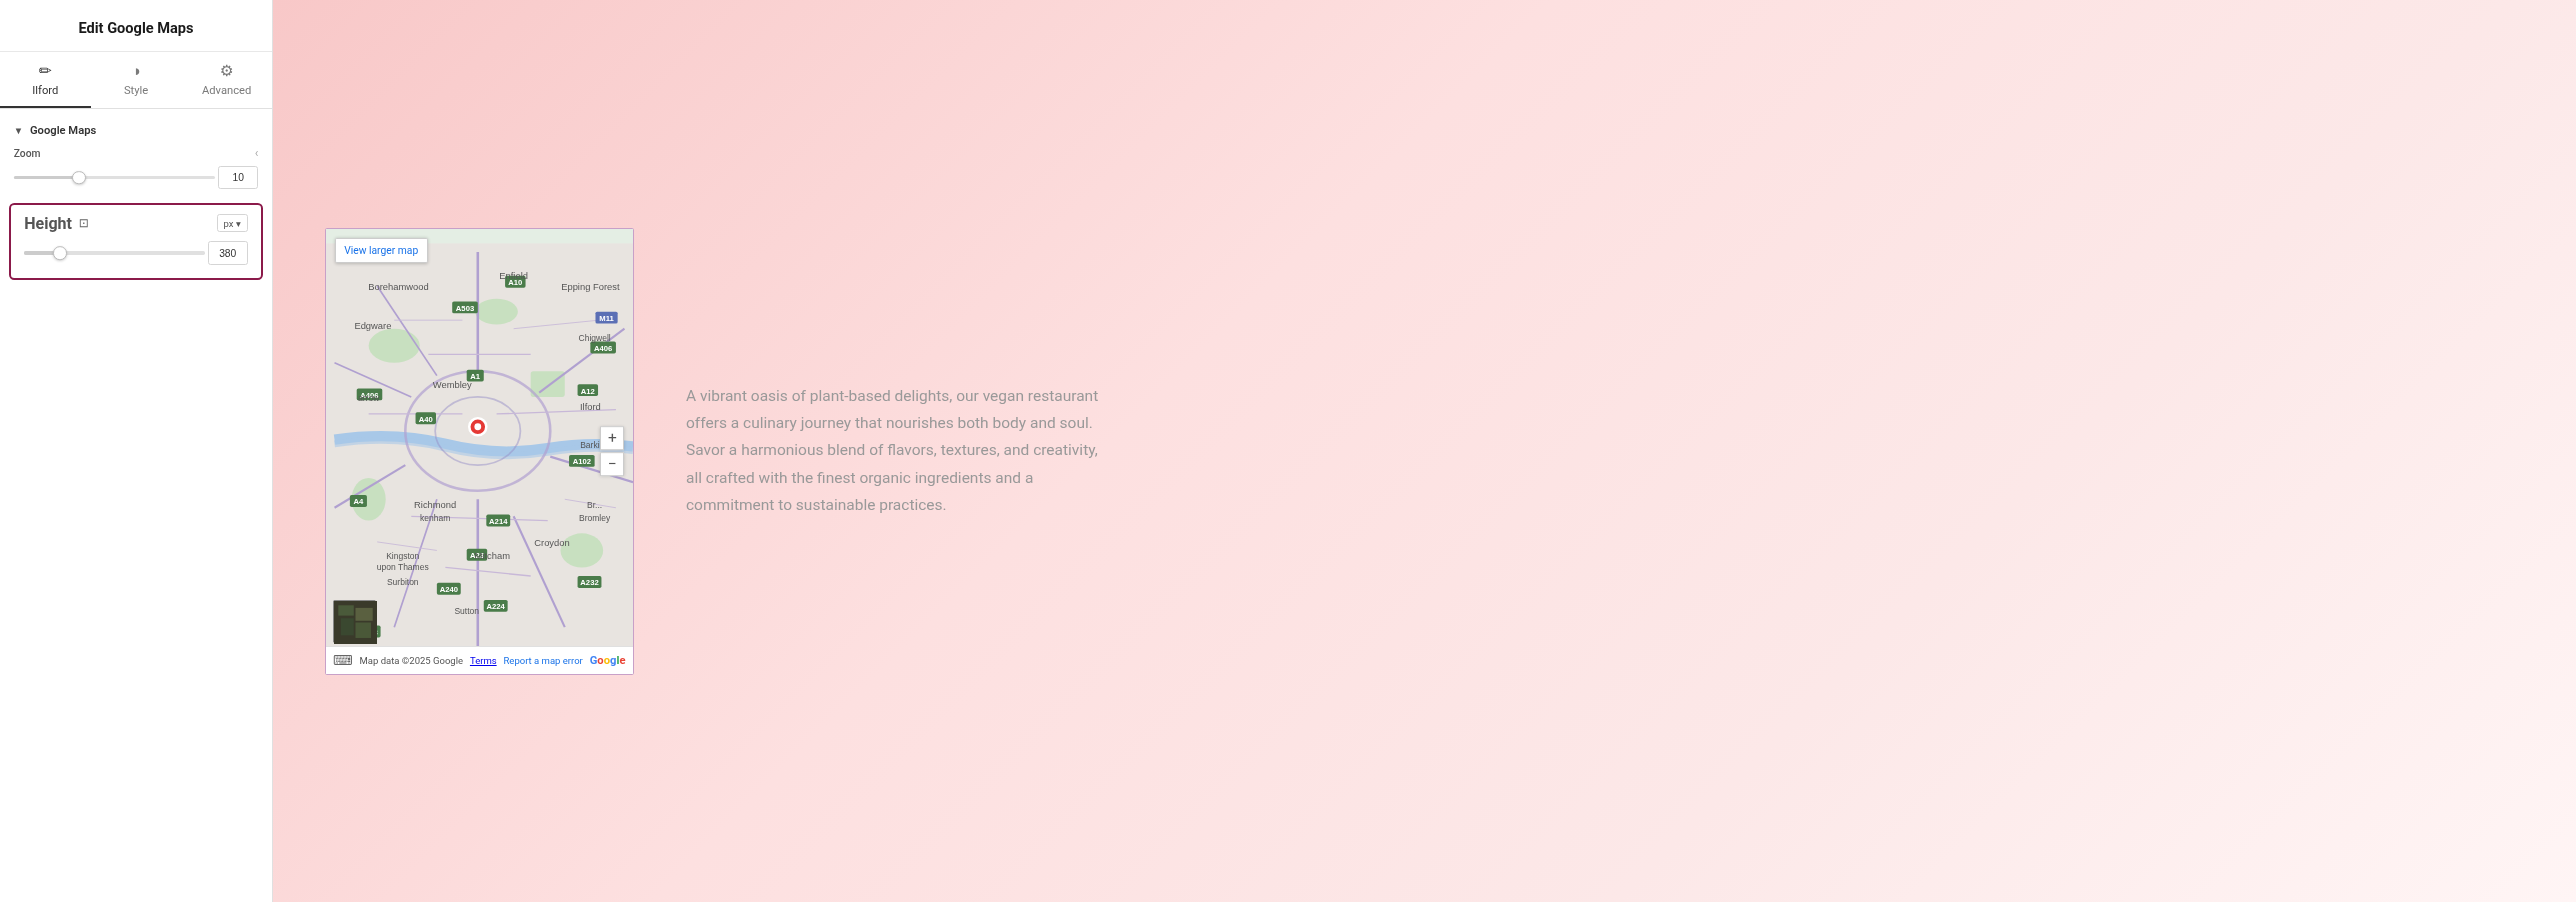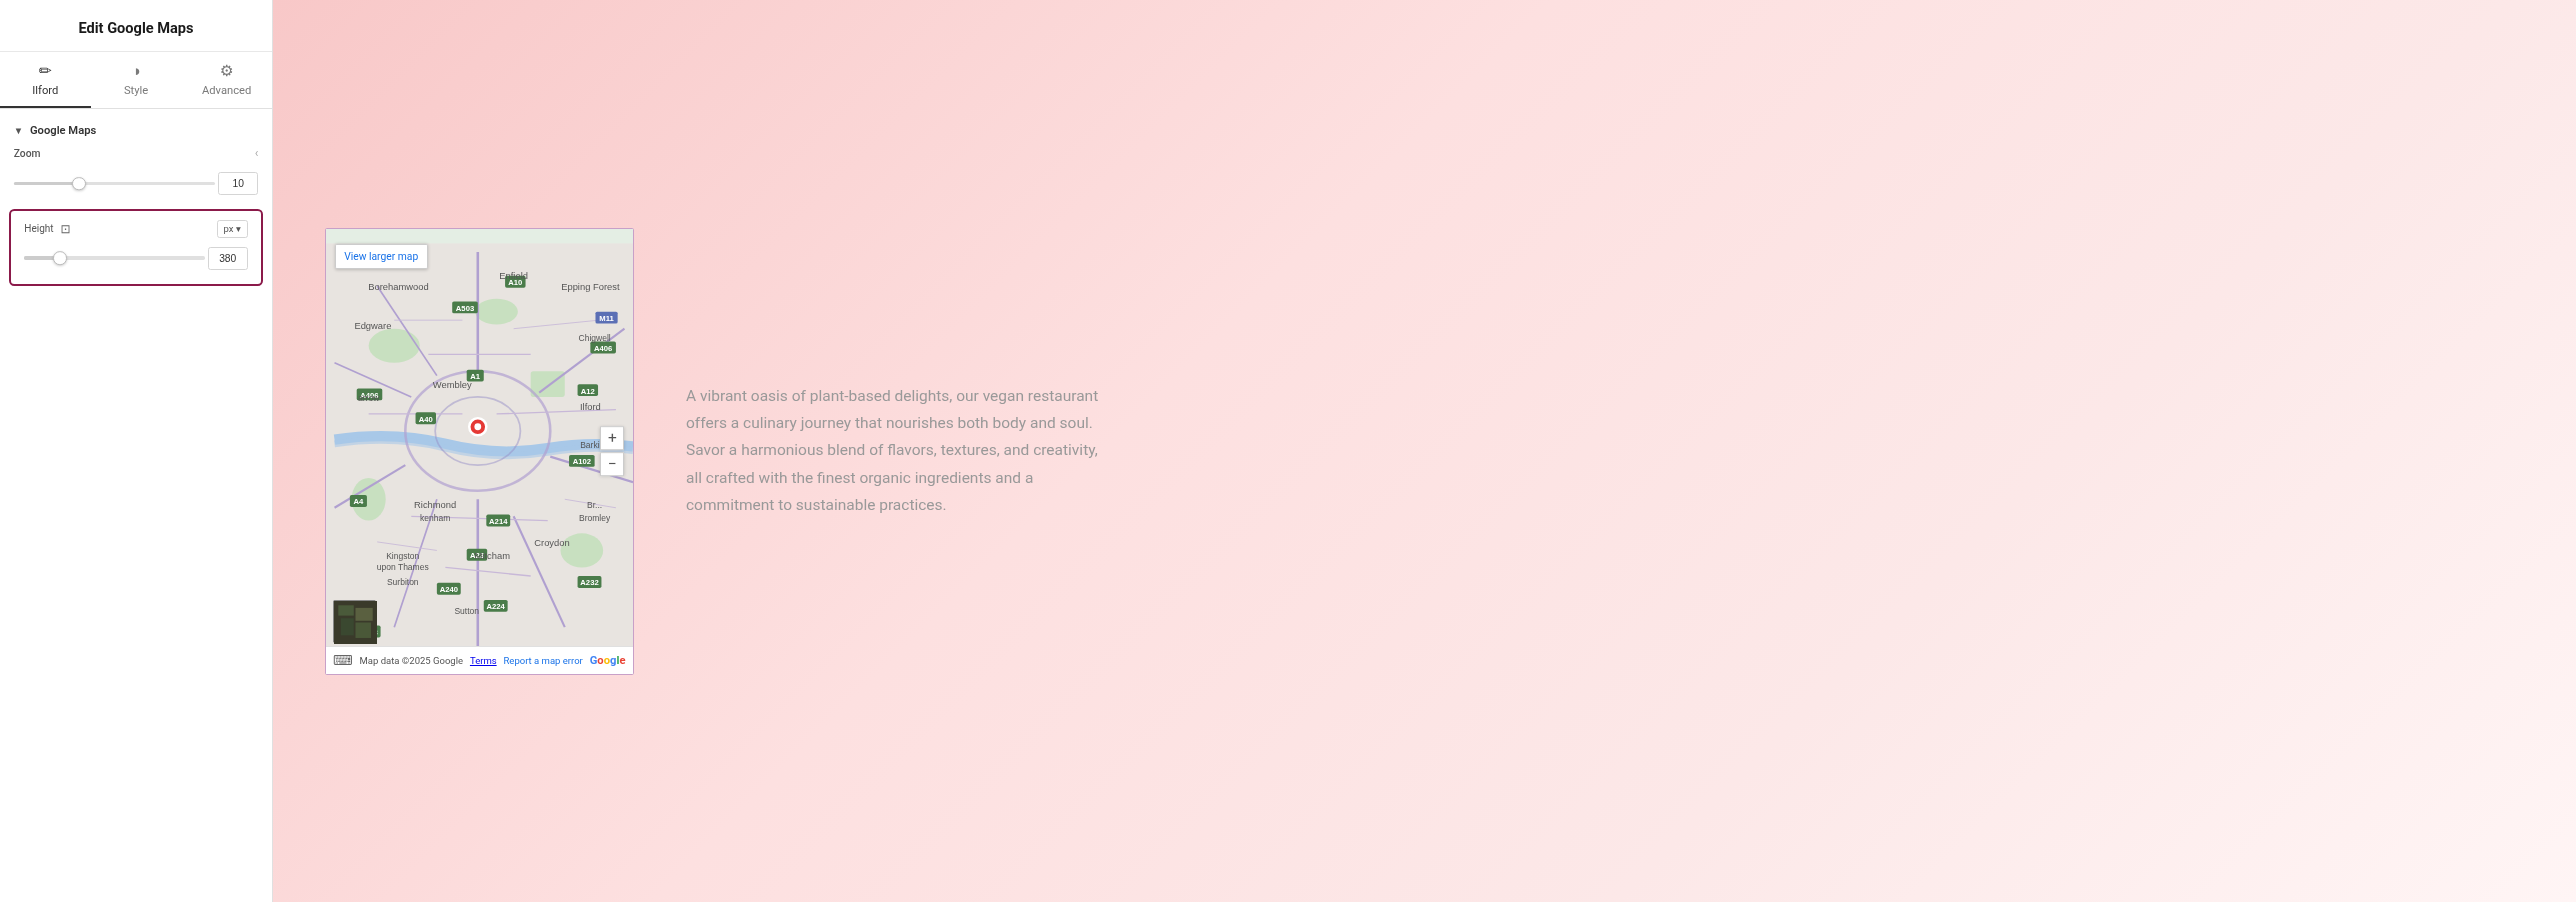--- a/index.html
+++ b/index.html
@@ -132,21 +132,21 @@
     }
 
     
     .zoom-group {
       padding: 0 13.7px 13.7px;
     }
     .zoom-header {
       display: flex;
       align-items: center;
       justify-content: space-between;
-      margin-bottom: 12px;
+      margin-bottom: 6px;
     }
     .zoom-label {
       font-size: 10.3px;
       color: #555;
       font-weight: 500;
     }
     .zoom-collapse {
       font-size: 12px;
       color: #aaa;
       cursor: pointer;
@@ -200,23 +200,23 @@
       border-radius: 5.2px;
       margin: 0 8.6px 13.7px;
     }
     .height-header {
       display: flex;
       align-items: center;
       gap: 6.9px;
       margin-bottom: 8.6px;
     }
     .height-label {
-      font-size: 10px;
-      color: #555;
-      font-weight: 400;
+      font-size: 16px;
+      color: #555;
+      font-weight: 700;
     }
     .height-device-icon {
       font-size: 12px;
       color: #666;
     }
     .height-unit {
       margin-left: auto;
       font-size: 9.5px;
       color: #555;
       border: 0.9px solid #d5d5d5;
@@ -259,21 +259,21 @@
 
     
     .map-svg {
       width: 100%;
       height: 100%;
     }
 
     
     .map-view-larger {
       position: absolute;
-      top: 15px;
+      top: 9px;
       left: 8.6px;
       background: #fff;
       border: 0.9px solid #ccc;
       padding: 5.2px 8.6px;
       border-radius: 1.7px;
       font-size: 10.3px;
       color: #1a73e8;
       cursor: pointer;
       text-decoration: none;
       z-index: 10;

